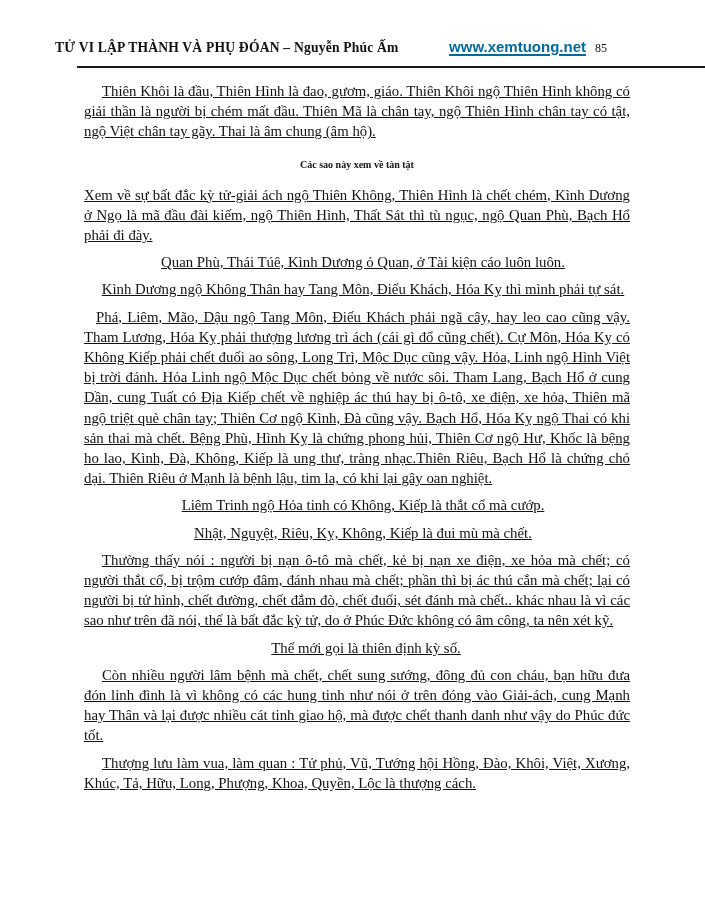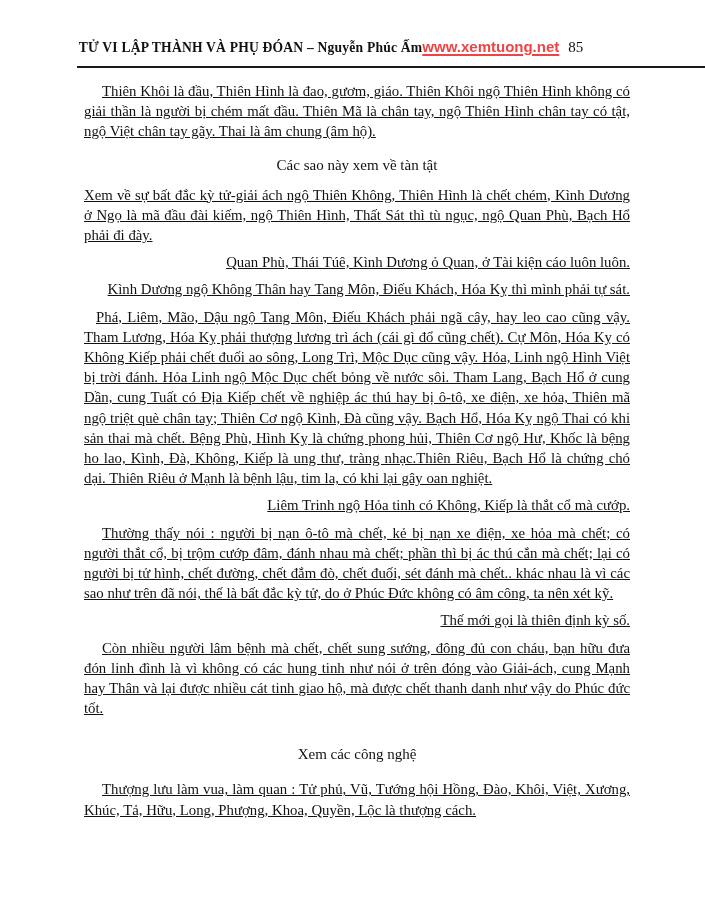--- a/index.html
+++ b/index.html
@@ -7,47 +7,47 @@
     position: relative;
     width: 705px;
     height: 913px;
     background: #ffffff;
     overflow: hidden;
     font-family: "Liberation Serif", serif;
     color: #111111;
   }
   .header {
     display: flex;
-    justify-content: center;
+    justify-content: space-between;
     align-items: baseline;
     margin: 38px 98px 0 55px;
   }
   .doc-title {
     font-size: 13.6px;
     font-weight: bold;
     letter-spacing: 0.2px;
     white-space: nowrap;
   }
   .header-right {
     display: flex;
     align-items: baseline;
     white-space: nowrap;
   }
   .site-link {
     font-family: "Liberation Sans", sans-serif;
     font-weight: bold;
     font-size: 15px;
-    color: #ef4444;
+    color: #0369a1;
     text-decoration: underline;
     text-decoration-thickness: 2px;
     text-underline-offset: 2px;
     cursor: pointer;
   }
   .page-num {
-    font-size: 15px;
+    font-size: 12px;
     margin-left: 9px;
     color: #111111;
   }
   .header-rule {
     border: 0;
     border-top: 2px solid #1a1a1a;
     margin: 10px 0 0 77px;
   }
   .content {
     margin: 13px 75px 0 84px;
@@ -55,25 +55,25 @@
     line-height: 20.2px;
   }
   .para {
     margin: 0 0 7px 0;
     text-align: justify;
     text-indent: 12px;
     text-decoration: underline;
   }
   .para.indent-lg { text-indent: 18px; }
   .para.no-indent { text-indent: 0; margin-top: 8px; }
-  .para.single { text-align: right; }
+  .para.single { text-align: center; }
   .heading {
     text-align: center;
-    font-weight: normal;
-    font-size: 15px;
+    font-weight: bold;
+    font-size: 10px;
     line-height: 20px;
     margin: 13px 0 10px 0;
   }
   .heading.second { margin: 26px 0 15px 0; }
 </style>
 </head>
 <body>
 
 <div class="page">
 
@@ -88,20 +88,20 @@
   <hr class="header-rule">
 
   <div class="content">
     <p class="para indent-lg">Thiên Khôi là đầu, Thiên Hình là đao, gươm, giáo. Thiên Khôi ngộ Thiên Hình không có giải thần là người bị chém mất đầu. Thiên Mã là chân tay, ngộ Thiên Hình chân tay có tật, ngộ Việt chân tay gãy. Thai là âm chung (âm hộ).</p>
     <h3 class="heading">Các sao này xem về tàn tật</h3>
     <p class="para no-indent">Xem về sự bất đắc kỳ tử-giải ách ngộ Thiên Không, Thiên Hình là chết chém, Kình Dương ở Ngọ là mã đầu đài kiếm, ngộ Thiên Hình, Thất Sát thì tù ngục, ngộ Quan Phù, Bạch Hổ phải đi đày.</p>
     <p class="para single">Quan Phù, Thái Túê, Kình Dương ỏ Quan, ở Tài kiện cáo luôn luôn.</p>
     <p class="para single">Kình Dương ngộ Không Thân hay Tang Môn, Điếu Khách, Hóa Kỵ thì mình phải tự sát.</p>
     <p class="para">Phá, Liêm, Mão, Dậu ngộ Tang Môn, Điếu Khách phải ngã cây, hay leo cao cũng vậy. Tham Lương, Hóa Kỵ phải thượng lương trì ách (cái gì đổ cũng chết). Cự Môn, Hóa Kỵ có Không Kiếp phải chết đuối ao sông, Long Trì, Mộc Dục cũng vậy. Hỏa, Linh ngộ Hình Việt bị trời đánh. Hỏa Linh ngộ Mộc Dục chết bỏng về nước sôi. Tham Lang, Bạch Hổ ở cung Dần, cung Tuất có Địa Kiếp chết về nghiệp ác thú hay bị ô-tô, xe điện, xe hỏa, Thiên mã ngộ triệt què chân tay; Thiên Cơ ngộ Kình, Đà cũng vậy. Bạch Hổ, Hóa Kỵ ngộ Thai có khi sản thai mà chết. Bệng Phù, Hình Kỵ là chứng phong hủi, Thiên Cơ ngộ Hư, Khốc là bệng ho lao, Kình, Đà, Không, Kiếp là ung thư, tràng nhạc.Thiên Riêu, Bạch Hổ là chứng chó dại. Thiên Riêu ở Mạnh là bệnh lậu, tim la, có khi lại gây oan nghiệt.</p>
     <p class="para single">Liêm Trinh ngộ Hỏa tinh có Không, Kiếp là thắt cổ mà cướp.</p>
+    <p class="para single">Nhật, Nguyệt, Riêu, Kỵ, Không, Kiếp là đui mù mà chết.</p>
     <p class="para indent-lg">Thường thấy nói : người bị nạn ô-tô mà chết, kẻ bị nạn xe điện, xe hỏa mà chết; có người thắt cổ, bị trộm cướp đâm, đánh nhau mà chết; phần thì bị ác thú cắn mà chết; lại có người bị tử hình, chết đường, chết đắm đò, chết đuối, sét đánh mà chết.. khác nhau là vì các sao như trên đã nói, thế là bất đắc kỳ tử, do ở Phúc Đức không có âm công, ta nên xét kỹ.</p>
     <p class="para indent-lg single">Thế mới gọi là thiên định kỳ số.</p>
     <p class="para indent-lg">Còn nhiều người lâm bệnh mà chết, chết sung sướng, đông đủ con cháu, bạn hữu đưa đón linh đình là vì không có các hung tinh như nói ở trên đóng vào Giải-ách, cung Mạnh hay Thân và lại được nhiều cát tinh giao hộ, mà được chết thanh danh như vậy do Phúc đức tốt.</p>
-    <h3 class="heading second">Xem các công nghệ</h3>
     <p class="para indent-lg">Thượng lưu làm vua, làm quan : Tử phủ, Vũ, Tướng hội Hồng, Đào, Khôi, Việt, Xương, Khúc, Tả, Hữu, Long, Phượng, Khoa, Quyền, Lộc là thượng cách.</p>
   </div>
 
 </div>
 
 </body></html>

